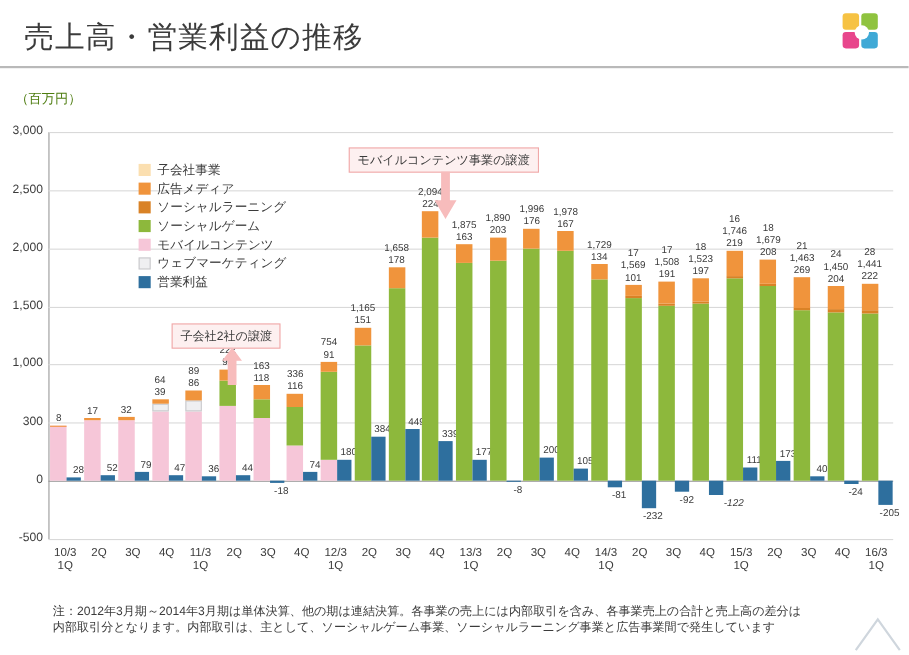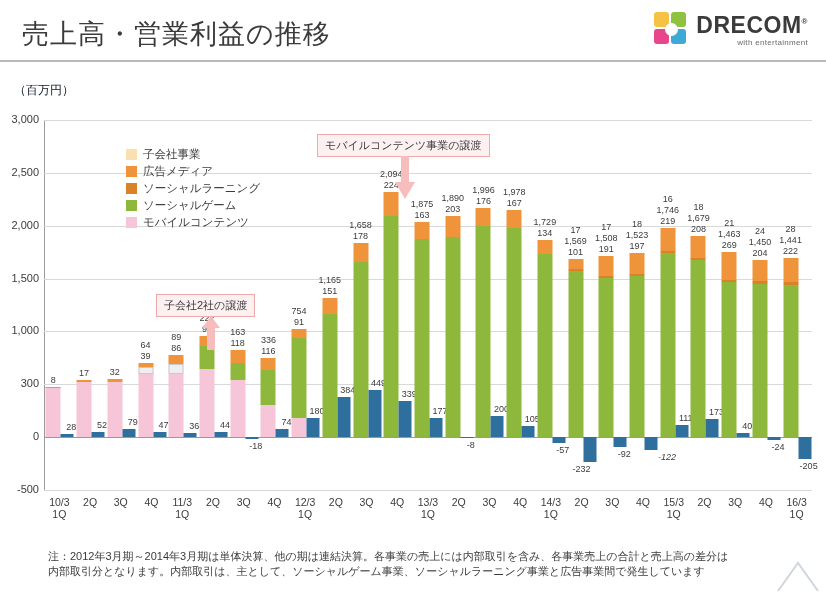--- a/index.html
+++ b/index.html
@@ -34,21 +34,21 @@
   #logo-mark .s3 { left: 0; top: 17px; background: #e8468c; }
   #logo-mark .s4 { left: 17px; top: 17px; background: #3fa9d6; }
   #logo-mark .dot { position: absolute; left: 11px; top: 11px; width: 13px; height: 13px; border-radius: 50%; background: #ffffff; }
   #logo-text { line-height: 1; }
   #logo-name { font-size: 23px; font-weight: bold; color: #3b3b3b; letter-spacing: .5px; }
   #logo-reg { font-size: 8px; vertical-align: super; }
   #logo-tag { font-size: 8px; color: #6b6b6b; letter-spacing: .3px; margin-top: 2px; }
 
   
   #unit-label {
-    position: absolute; left: 14px; top: 82px; font-size: 12px; color: #0f172a; text-align: right;
+    position: absolute; left: 14px; top: 82px; font-size: 12px; color: #4d7c0f; text-align: right;
   }
 
   
   #chart {
     position: absolute; left: 0px; top: 104px; width: 826px; height: 430px;
   }
   
   #plot {
     position: absolute; left: 44px; top: 16px; width: 768px; height: 370px;
   }
@@ -110,24 +110,20 @@
 
 <div id="header">
   <div id="page-title">売上高・営業利益の推移</div>
   <div id="logo">
     <div id="logo-mark">
       <div class="sq s1"></div>
         <div class="sq s2"></div>
         <div class="sq s3"></div>
         <div class="sq s4"></div>
       <div class="dot"></div>
-    </div>
-    <div id="logo-text">
-      <div id="logo-name"><span>DRECOM</span><span id="logo-reg">®</span></div>
-      <div id="logo-tag">with entertainment</div>
     </div>
   </div>
   <div id="header-rule"></div>
 </div>
 
 <div id="unit-label">（百万円）</div>
 
 <div id="chart">
   <div id="plot">
 
@@ -330,35 +326,35 @@
         <div class="xlab" style="top: 376px;">
           <div>4Q</div>
         </div>
       </div>
       <div class="col" style="left: 491.52px; width: 30.72px;">
         <div class="seg" style="width: 15px; height: 182.78px; top: 134.363px; background: rgb(141, 184, 60); margin-left: -6px;"></div>
         <div class="seg" style="width: 15px; height: 14.1657px; top: 120.197px; background: rgb(240, 148, 60); margin-left: -6px;"></div>
         <div class="seg" style="width: 13px; height: 6.02571px; top: 317.143px; background: rgb(46, 111, 158); margin-left: 8px;"></div>
         <div class="lbl" style="margin-left: -6px; top: 108.197px;">134</div>
         <div class="lbl" style="margin-left: -6px; top: 97.1971px;">1,729</div>
-        <div class="lbl" style="margin-left: 12px; top: 325.169px;">-57</div>
+        <div class="lbl" style="margin-left: 12px; top: 325.169px;">-81</div>
         <div class="xlab" style="top: 376px;">
           <div>14/3</div>
           <div>1Q</div>
         </div>
       </div>
       <div class="col" style="left: 522.24px; width: 30.72px;">
         <div class="seg" style="width: 15px; height: 165.866px; top: 151.277px; background: rgb(141, 184, 60); margin-left: -6px;"></div>
         <div class="seg" style="width: 15px; height: 1.79714px; top: 149.48px; background: rgb(217, 130, 38); margin-left: -6px;"></div>
         <div class="seg" style="width: 15px; height: 10.6771px; top: 138.803px; background: rgb(240, 148, 60); margin-left: -6px;"></div>
         <div class="seg" style="width: 13px; height: 24.5257px; top: 317.143px; background: rgb(46, 111, 158); margin-left: 8px;"></div>
         <div class="lbl" style="margin-left: -6px; top: 126.803px;">101</div>
         <div class="lbl" style="margin-left: -6px; top: 115.803px;">1,569</div>
         <div class="lbl" style="margin-left: -6px; top: 104.803px;">17</div>
-        <div class="lbl" style="margin-left: 0; top: 343.669px;">-232</div>
+        <div class="lbl" style="margin-left: 12px; top: 343.669px;">-232</div>
         <div class="xlab" style="top: 376px;">
           <div>2Q</div>
         </div>
       </div>
       <div class="col" style="left: 552.96px; width: 30.72px;">
         <div class="seg" style="width: 15px; height: 159.417px; top: 157.726px; background: rgb(141, 184, 60); margin-left: -6px;"></div>
         <div class="seg" style="width: 15px; height: 1.79714px; top: 155.929px; background: rgb(217, 130, 38); margin-left: -6px;"></div>
         <div class="seg" style="width: 15px; height: 20.1914px; top: 135.737px; background: rgb(240, 148, 60); margin-left: -6px;"></div>
         <div class="seg" style="width: 13px; height: 9.72571px; top: 317.143px; background: rgb(46, 111, 158); margin-left: 8px;"></div>
         <div class="lbl" style="margin-left: -6px; top: 123.737px;">191</div>
@@ -465,20 +461,28 @@
         <span>ソーシャルラーニング</span>
       </div>
       <div class="row">
         <span class="sw" style="background: rgb(141, 184, 60);"></span>
         <span>ソーシャルゲーム</span>
       </div>
       <div class="row">
         <span class="sw" style="background: rgb(246, 198, 216);"></span>
         <span>モバイルコンテンツ</span>
       </div>
+      <div class="row">
+        <span class="sw" style="background: rgb(239, 239, 241); border: 1px solid rgb(201, 201, 204);"></span>
+        <span>ウェブマーケティング</span>
+      </div>
+      <div class="row">
+        <span class="sw" style="background: rgb(46, 111, 158);"></span>
+        <span>営業利益</span>
+      </div>
     </div>
 
   <div class="callout" id="callout-1" style="left:317px; top:30px;">モバイルコンテンツ事業の譲渡</div>
   <svg id="arrow-1" style="position:absolute;left:394px;top:52px;" width="22" height="44">
     <polygon points="7,0 15,0 15,26 21,26 11,43 1,26 7,26" fill="#f7bcbc"></polygon>
   </svg>
   <div class="callout" id="callout-2" style="left:156px; top:190px;">子会社2社の譲渡</div>
   <svg id="arrow-2" style="position:absolute;left:201px;top:212px;" width="20" height="34">
     <polygon points="6,34 14,34 14,12 19,12 10,0 1,12 6,12" fill="#f7bcbc"></polygon>
   </svg>

